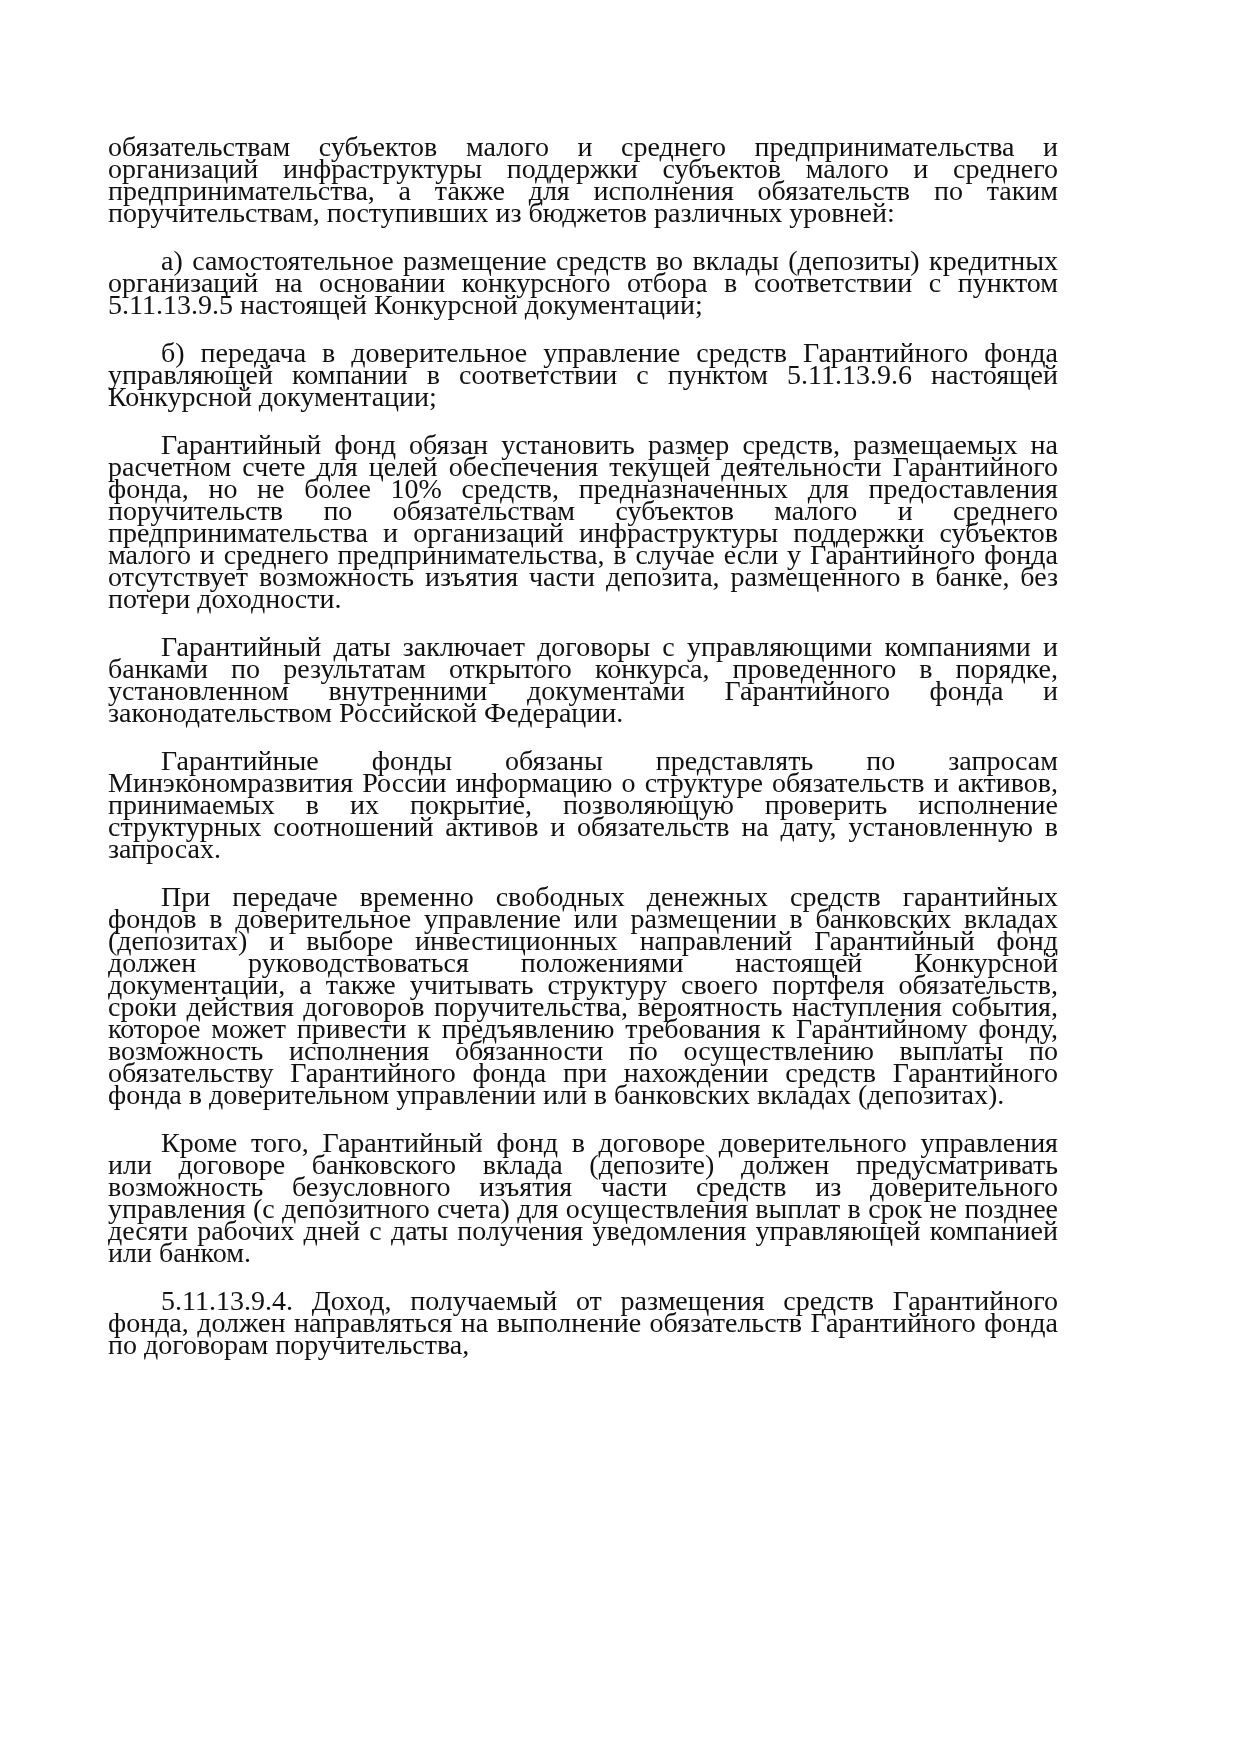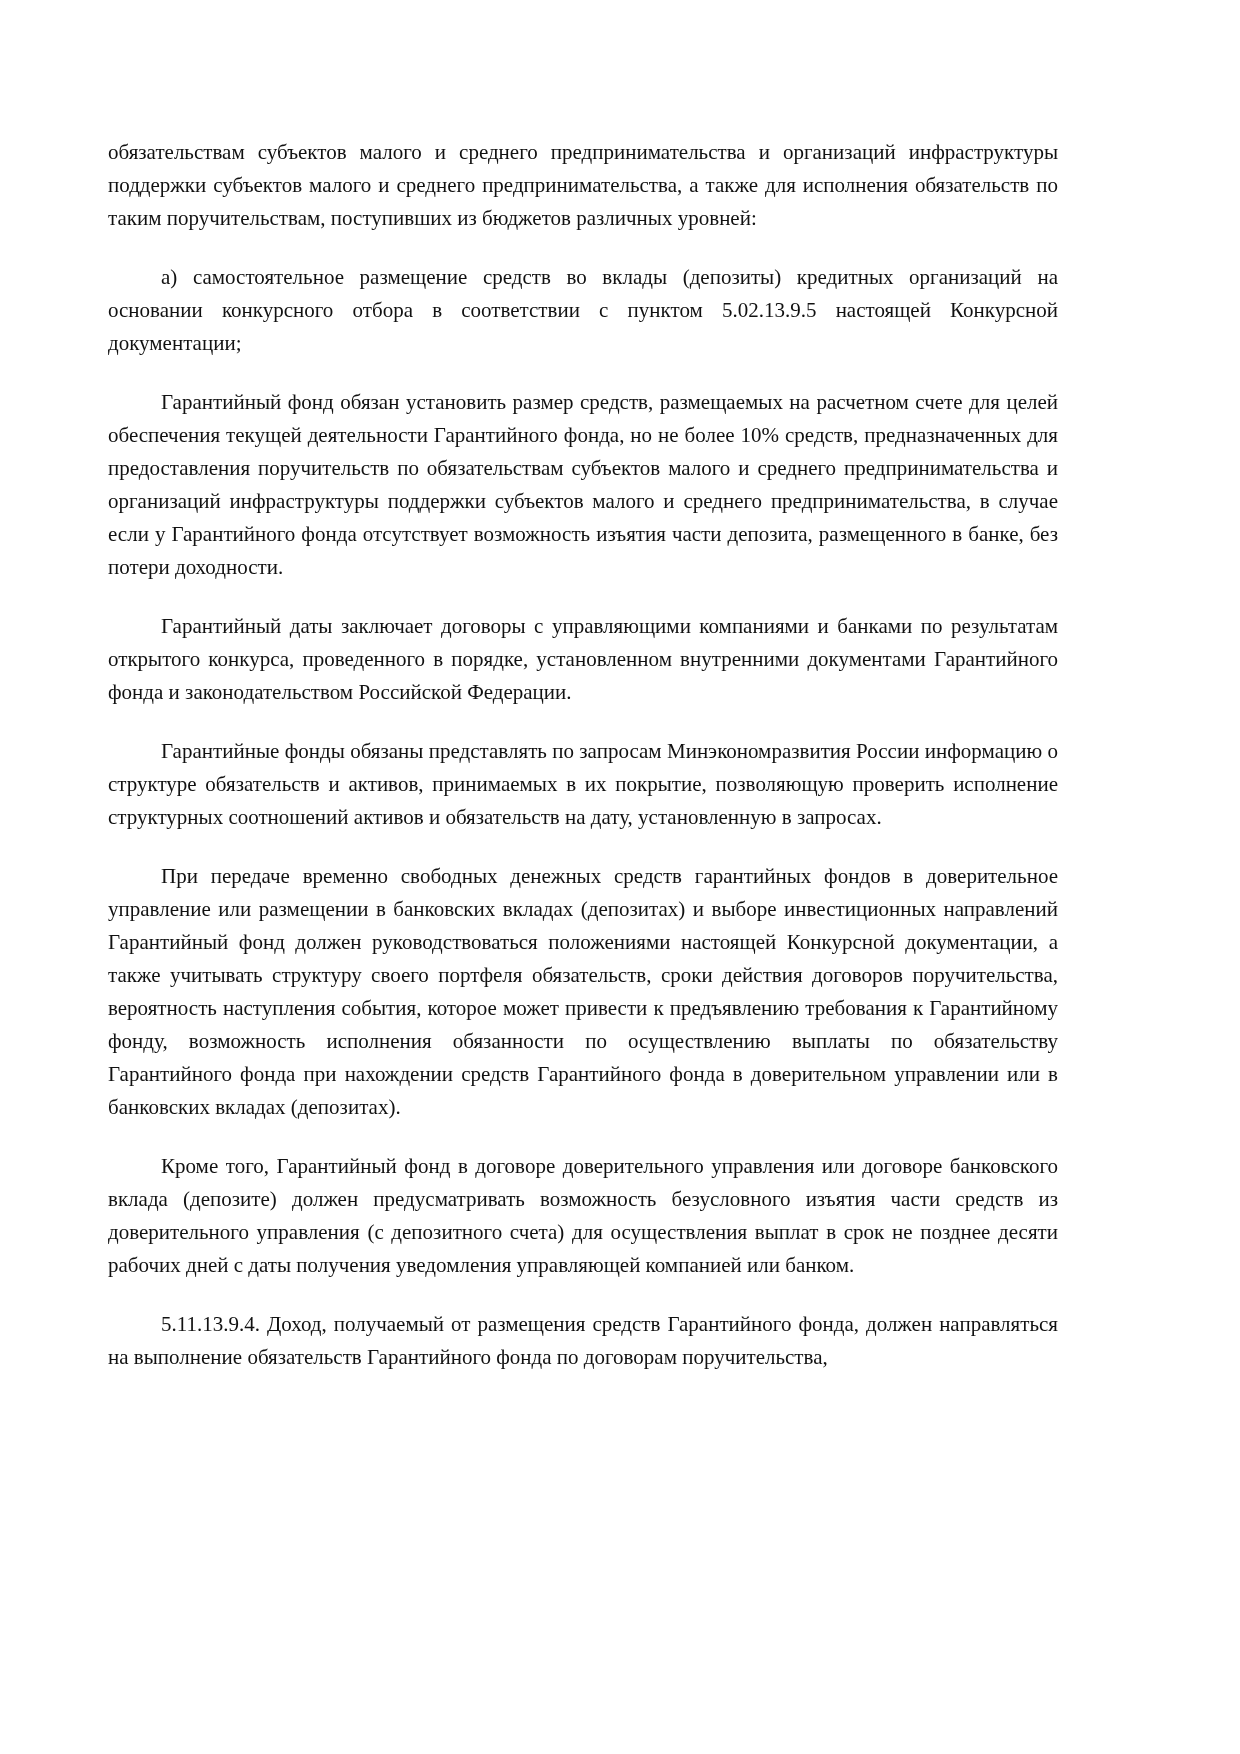--- a/index.html
+++ b/index.html
@@ -12,42 +12,43 @@
       height: 1754px;
       position: relative;
       overflow: hidden;
     }
     .page {
       position: absolute;
       left: 108px;
       top: 136px;
       width: 950px;
       font-family: "Liberation Serif", "DejaVu Serif", serif;
-      font-size: 21px;
-      line-height: 33px;
+      font-size: 28px;
+      line-height: 22px;
       color: #111111;
     }
     .para {
       margin: 0 0 26px 0;
       text-align: justify;
       text-align-last: left;
       hyphens: none;
     }
     .para.indent {
       text-indent: 53px;
     }
     .para.last {
       margin-bottom: 0;
     }
   </style>
 </head>
 <body>
 
 <div class="page">
   <p class="para">обязательствам субъектов малого и среднего предпринимательства и организаций инфраструктуры поддержки субъектов малого и среднего предпринимательства, а также для исполнения обязательств по таким поручительствам, поступивших из бюджетов различных уровней:</p>
-  <p class="para indent">а) самостоятельное размещение средств во вклады (депозиты) кредитных организаций на основании конкурсного отбора в соответствии с пунктом 5.02.13.9.5 настоящей Конкурсной документации;</p>
+  <p class="para indent">а) самостоятельное размещение средств во вклады (депозиты) кредитных организаций на основании конкурсного отбора в соответствии с пунктом 5.11.13.9.5 настоящей Конкурсной документации;</p>
+  <p class="para indent">б) передача в доверительное управление средств Гарантийного фонда управляющей компании в соответствии с пунктом 5.11.13.9.6 настоящей Конкурсной документации;</p>
   <p class="para indent">Гарантийный фонд обязан установить размер средств, размещаемых на расчетном счете для целей обеспечения текущей деятельности Гарантийного фонда, но не более 10% средств, предназначенных для предоставления поручительств по обязательствам субъектов малого и среднего предпринимательства и организаций инфраструктуры поддержки субъектов малого и среднего предпринимательства, в случае если у Гарантийного фонда отсутствует возможность изъятия части депозита, размещенного в банке, без потери доходности.</p>
   <p class="para indent">Гарантийный даты заключает договоры с управляющими компаниями и банками по результатам открытого конкурса, проведенного в порядке, установленном внутренними документами Гарантийного фонда и законодательством Российской Федерации.</p>
   <p class="para indent">Гарантийные фонды обязаны представлять по запросам Минэкономразвития России информацию о структуре обязательств и активов, принимаемых в их покрытие, позволяющую проверить исполнение структурных соотношений активов и обязательств на дату, установленную в запросах.</p>
   <p class="para indent">При передаче временно свободных денежных средств гарантийных фондов в доверительное управление или размещении в банковских вкладах (депозитах) и выборе инвестиционных направлений Гарантийный фонд должен руководствоваться положениями настоящей Конкурсной документации, а также учитывать структуру своего портфеля обязательств, сроки действия договоров поручительства, вероятность наступления события, которое может привести к предъявлению требования к Гарантийному фонду, возможность исполнения обязанности по осуществлению выплаты по обязательству Гарантийного фонда при нахождении средств Гарантийного фонда в доверительном управлении или в банковских вкладах (депозитах).</p>
   <p class="para indent">Кроме того, Гарантийный фонд в договоре доверительного управления или договоре банковского вклада (депозите) должен предусматривать возможность безусловного изъятия части средств из доверительного управления (с депозитного счета) для осуществления выплат в срок не позднее десяти рабочих дней с даты получения уведомления управляющей компанией или банком.</p>
   <p class="para indent last">5.11.13.9.4. Доход, получаемый от размещения средств Гарантийного фонда, должен направляться на выполнение обязательств Гарантийного фонда по договорам поручительства,</p>
 </div>
 
 </body></html>

